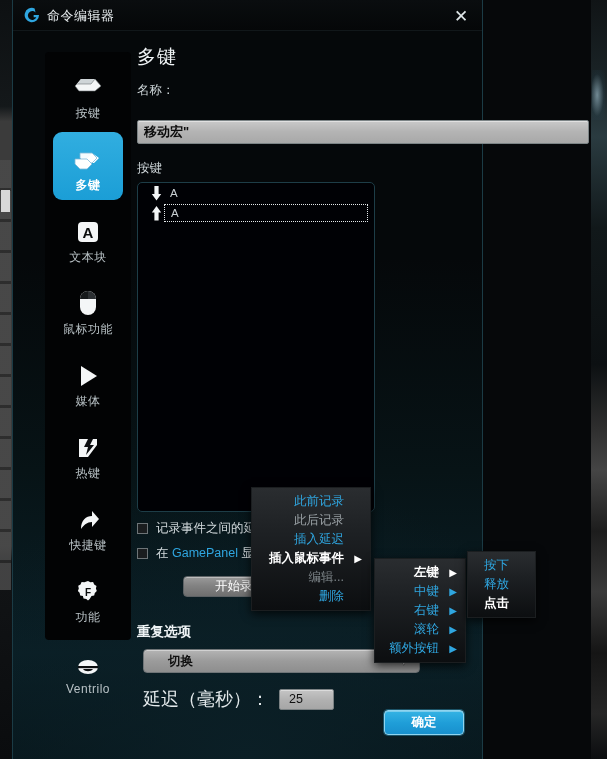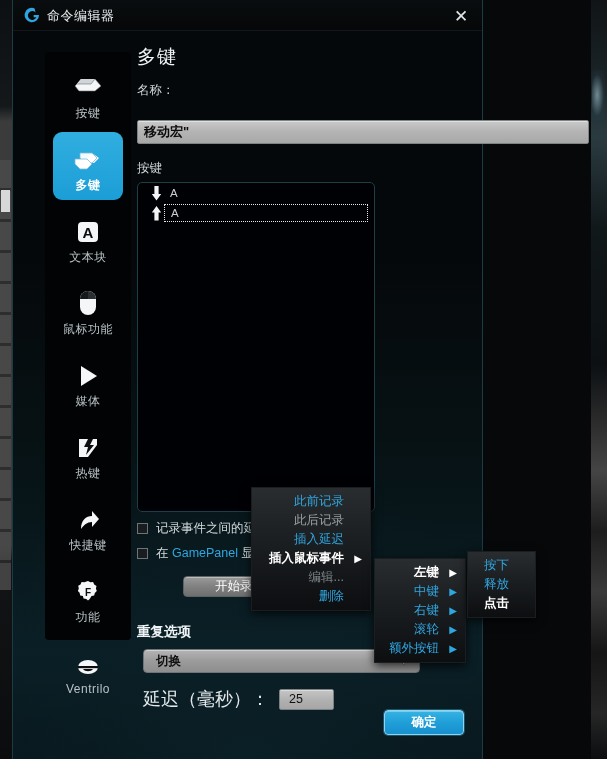--- a/index.html
+++ b/index.html
@@ -179,21 +179,21 @@
 
   .select {
     position: relative;
     margin-top: 8px; margin-left: 6px;
     width: 277px; height: 24px;
     background: linear-gradient(180deg,#b4b4b4 0%,#9b9b9b 50%,#8e8e8e 100%);
     border: 1px solid #6f7477; border-radius: 4px;
     cursor: pointer;
     box-shadow: inset 0 1px 0 rgba(255,255,255,.4);
   }
-  .select .sel-val { font-size: 12.5px; color: #111; padding-left: 12px; line-height: 22px; font-weight:bold; }
+  .select .sel-val { font-size: 12.5px; color: #111; padding-left: 24px; line-height: 22px; font-weight:bold; }
   .select .chev {
     position: absolute; right: 12px; top: 0; line-height: 22px;
     font-size: 13px; color: #f2f2f2; text-shadow: 0 1px 0 #555;
   }
 
   .delay-row { display: flex; align-items: center; margin-top: 14px; margin-left: 6px; }
   .delay-label { font-size: 18px; color: #e3e9eb; }
   .delay-input {
     margin-left: 10px; width: 55px; height: 21px;
     background: linear-gradient(180deg,#c5c5c5 0%,#b0b0b0 55%,#a6a6a6 100%);

